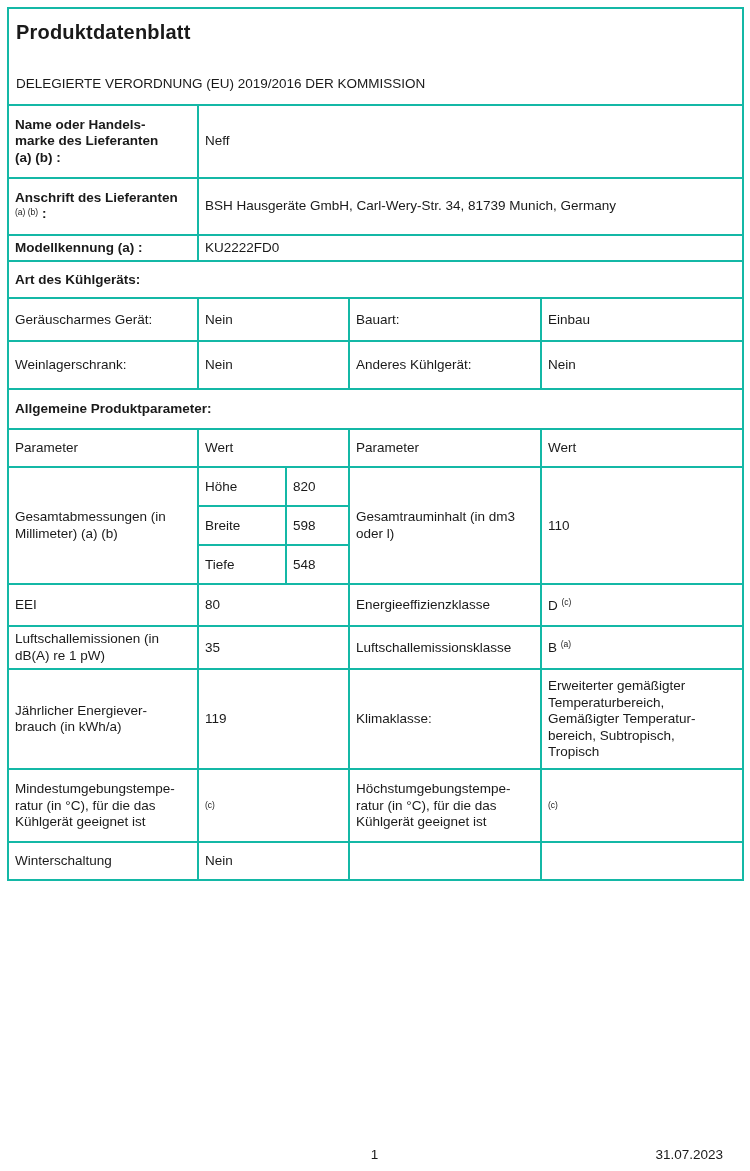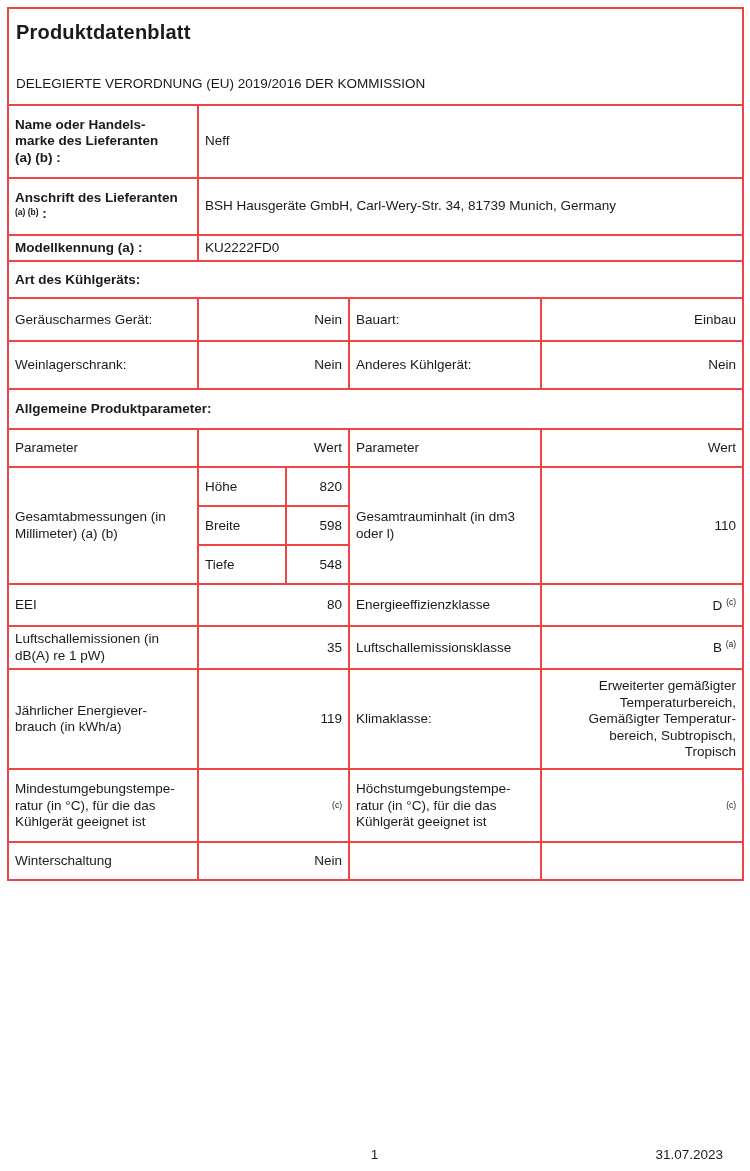--- a/index.html
+++ b/index.html
@@ -12,37 +12,37 @@
     overflow:hidden;
   }
   .page { position:absolute; inset:0; }
   table.datasheet {
     border-collapse:collapse;
     position:absolute; left:7px; top:7px;
     width:735px;
     table-layout:fixed;
   }
   td {
-    border:2px solid #ef4444;
+    border:2px solid #14b8a6;
     padding:4px 6px;
     font-size:13.5px;
     line-height:1.22;
     vertical-align:middle;
     overflow:hidden;
     word-wrap:break-word;
   }
   .preline { white-space:pre-line; }
   .bold { font-weight:bold; }
-  .center { text-align:right; }
+  .center { text-align:left; }
   .title-cell { vertical-align:top; padding:11px 7px; }
   .doc-title { font-size:20px; font-weight:bold; letter-spacing:0.2px; }
   .doc-subtitle { font-size:13.5px; margin-top:32px; }
   .sup { font-size:8.5px; vertical-align:5px; }
   .sup-only { font-size:8.5px; position:relative; top:-2px; }
-  .sup-label { font-size:8.5px; font-weight:bold; vertical-align:3px; }
+  .sup-label { font-size:8.5px; font-weight:normal; vertical-align:3px; }
   .footer { position:absolute; left:0; top:1147px; width:750px; font-size:13.5px; }
   .footer .page-num { position:absolute; left:7px; width:735px; text-align:center; }
   .footer .date { position:absolute; right:27px; top:0;margin-left:48px; }
 </style>
 </head>
 <body>
 
 <div class="page">
   <table class="datasheet">
     <colgroup>

